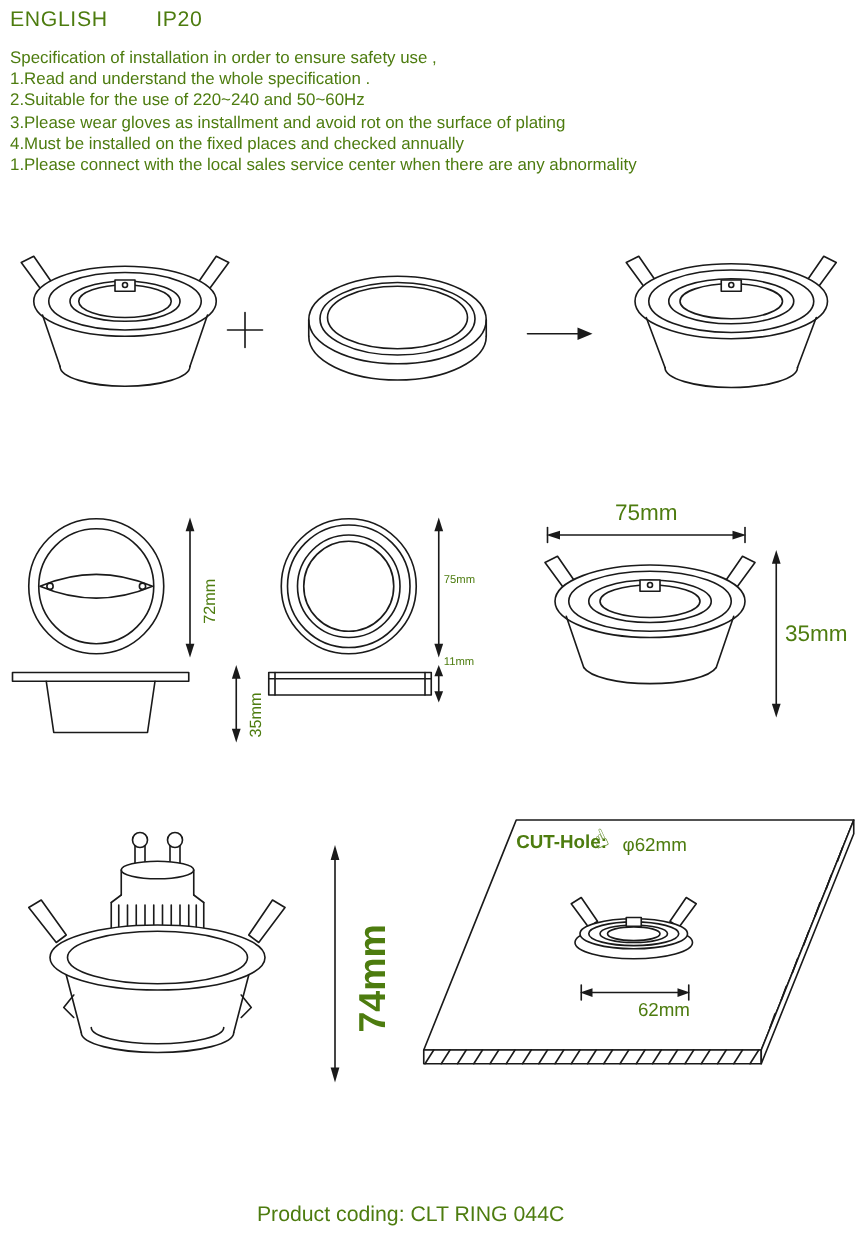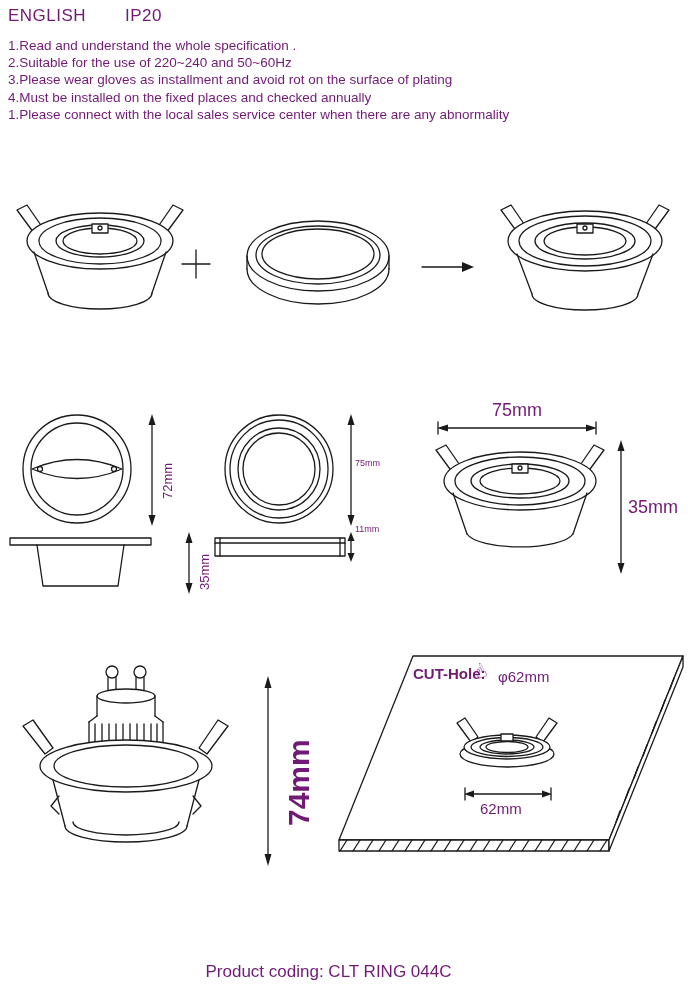--- a/index.html
+++ b/index.html
@@ -1,18 +1,18 @@
 <!DOCTYPE html>
 <html><head>
 <meta charset="utf-8">
 <style>
   html,body{margin:0;padding:0;background:#fff;}
   #sheet{
     position:relative;width:690px;height:1000px;background:#fff;overflow:hidden;
-    font-family:"Liberation Sans","DejaVu Sans",sans-serif;color:#701a75;
+    font-family:"Liberation Sans","DejaVu Sans",sans-serif;color:#4d7c0f;
   }
   .abs{position:absolute;}
   .hdr{font-size:17px;letter-spacing:.5px;}
   .instr{font-size:13.5px;line-height:17.2px;white-space:nowrap;}
   .lbl{font-size:18px;}
   .lbl-sm{font-size:9px;background:#fff;padding:0 1px;}
   .lbl-md{font-size:13px;}
   .vlabel{position:absolute;transform:rotate(-90deg);transform-origin:0 0;white-space:nowrap;}
   .big-dim{font-size:30px;font-weight:bold;}
   .cuthole{font-size:15px;font-weight:bold;}
@@ -27,20 +27,21 @@
 </style>
 </head>
 <body>
 
 <div id="sheet">
 
   <span class="abs hdr" style="left:8px;top:6px;">ENGLISH</span>
   <span class="abs hdr" style="left:125px;top:6px;">IP20</span>
 
   <div class="abs instr" style="left:8px;top:37px;">
+    <div>Specification of installation in order to ensure safety use ,</div>
     <div>1.Read and understand the whole specification .</div>
     <div>2.Suitable for the use of 220~240 and 50~60Hz</div>
     <div>3.Please wear gloves as installment and avoid rot on the surface of plating</div>
     <div>4.Must be installed on the fixed places and checked annually</div>
     <div>1.Please connect with the local sales service center when there are any abnormality</div>
   </div>
 
   <svg class="abs" style="left:5px;top:196px;" width="185" height="135" viewBox="0 0 185 135">
     <path class="fw" d="M 34 44 L 12 14 L 22 9 L 42 38 Z"></path>
     <path class="fw" d="M 156 44 L 178 14 L 168 9 L 148 38 Z"></path>
@@ -220,17 +221,17 @@
   <span class="abs cuthole" style="left:413px;top:665px;">CUT-Hole:</span>
   <span class="abs hand" style="left:474px;top:659px;">☝</span>
   <span class="abs phi" style="left:498px;top:668px;">φ62mm</span>
   <svg class="abs" style="left:464px;top:788px;" width="88" height="12" viewBox="0 0 88 12">
     <line class="ln" x1="1" y1="0" x2="1" y2="12"></line>
     <line class="ln" x1="87" y1="0" x2="87" y2="12"></line>
     <line class="ln" x1="8" y1="6" x2="80" y2="6"></line>
     <polygon class="ar" points="0,6 10,2.5 10,9.5"></polygon>
     <polygon class="ar" points="88,6 78,2.5 78,9.5"></polygon>
   </svg>
-  <span class="abs phi" style="left:480px;top:800px;width:88px;text-align:left;">62mm</span>
+  <span class="abs phi" style="left:464px;top:800px;width:88px;text-align:right;">62mm</span>
 
   <div class="abs footer" style="left:0;top:962px;">Product coding: CLT RING 044C</div>
 
 </div>
 
 </body></html>

